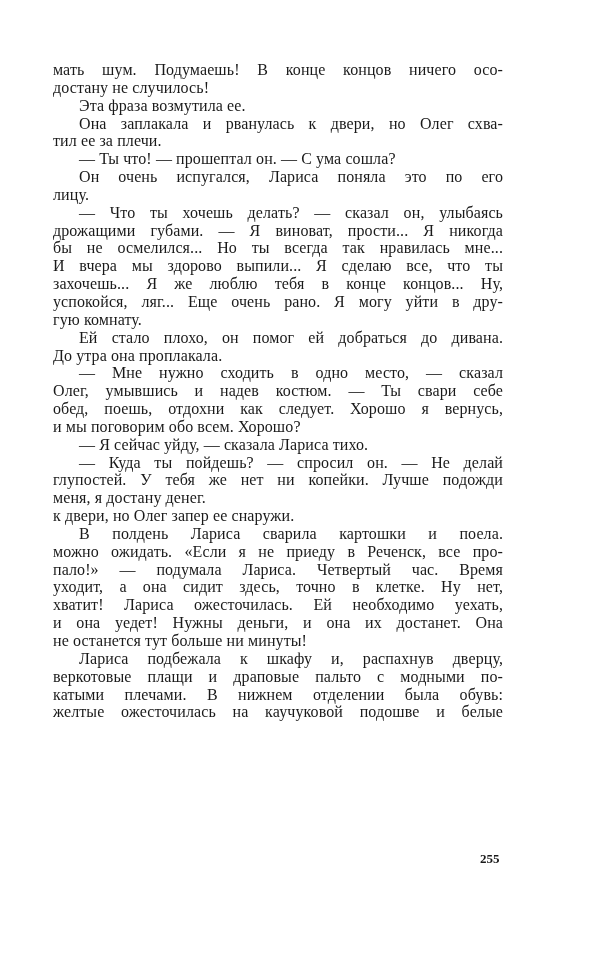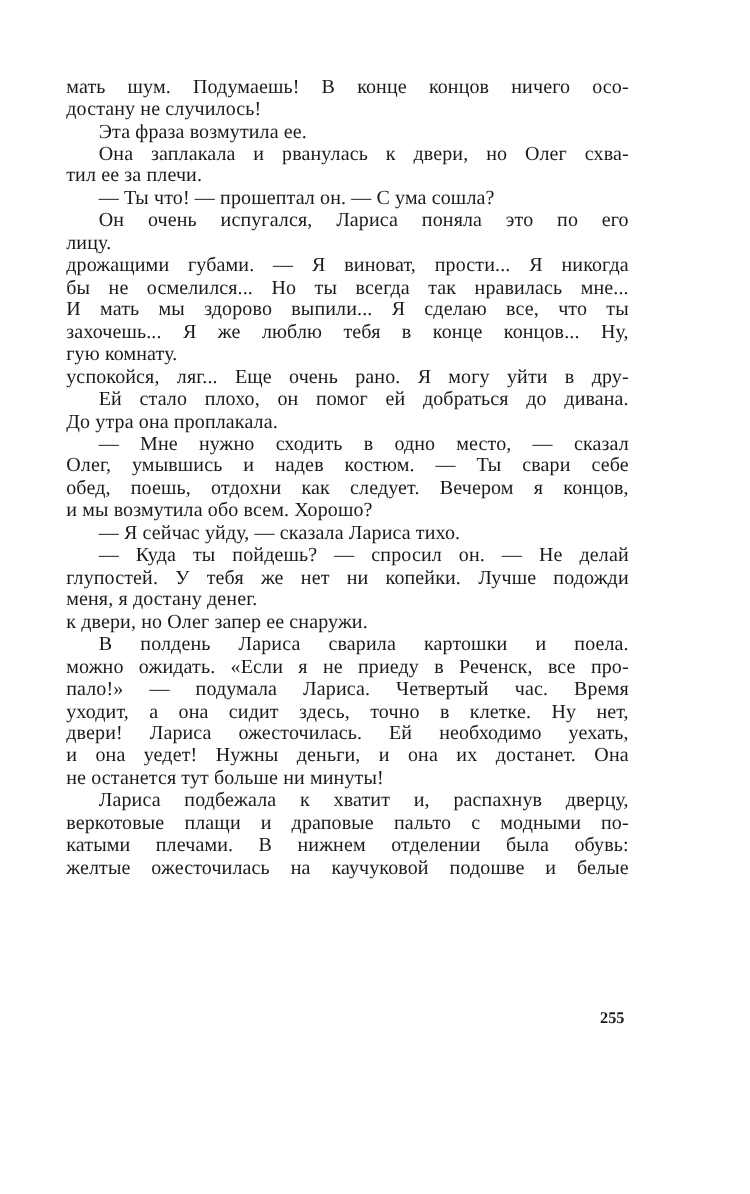--- a/index.html
+++ b/index.html
@@ -11,57 +11,58 @@
     position: absolute; left: 53px; top: 61px; width: 450px;
   }
   .line {
     display: block; height: 17.85px; line-height: 17.85px; font-size: 16px;
     white-space: nowrap; text-align: justify; text-align-last: justify;
     letter-spacing: 0.1px; font-stretch: condensed;
   }
   .line.indent { padding-left: 26px; }
   .line.last { text-align-last: left; }
   .page-number {
-    position: absolute; left: 480px; top: 806px; font-size: 13px; font-weight: bold;
+    position: absolute; left: 480px; top: 851px; font-size: 13px; font-weight: bold;
   }
 </style>
 </head>
 <body>
 
 <div class="page-text" id="page-text">
     <span class="line">мать шум. Подумаешь! В конце концов ничего осо-</span>
     <span class="line last">достану не случилось!</span>
     <span class="line indent last">Эта фраза возмутила ее.</span>
     <span class="line indent">Она заплакала и рванулась к двери, но Олег схва-</span>
     <span class="line last">тил ее за плечи.</span>
     <span class="line indent last">— Ты что! — прошептал он. — С ума сошла?</span>
     <span class="line indent">Он очень испугался, Лариса поняла это по его</span>
     <span class="line last">лицу.</span>
+    <span class="line indent">— Что ты хочешь делать? — сказал он, улыбаясь</span>
     <span class="line">дрожащими губами. — Я виноват, прости... Я никогда</span>
     <span class="line">бы не осмелился... Но ты всегда так нравилась мне...</span>
-    <span class="line">И мать мы здорово выпили... Я сделаю все, что ты</span>
+    <span class="line">И вчера мы здорово выпили... Я сделаю все, что ты</span>
     <span class="line">захочешь... Я же люблю тебя в конце концов... Ну,</span>
+    <span class="line">успокойся, ляг... Еще очень рано. Я могу уйти в дру-</span>
     <span class="line last">гую комнату.</span>
-    <span class="line">успокойся, ляг... Еще очень рано. Я могу уйти в дру-</span>
     <span class="line indent">Ей стало плохо, он помог ей добраться до дивана.</span>
     <span class="line last">До утра она проплакала.</span>
     <span class="line indent">— Мне нужно сходить в одно место, — сказал</span>
     <span class="line">Олег, умывшись и надев костюм. — Ты свари себе</span>
-    <span class="line">обед, поешь, отдохни как следует. Вечером я концов,</span>
-    <span class="line last">и мы возмутила обо всем. Хорошо?</span>
+    <span class="line">обед, поешь, отдохни как следует. Хорошо я вернусь,</span>
+    <span class="line last">и мы поговорим обо всем. Хорошо?</span>
     <span class="line indent last">— Я сейчас уйду, — сказала Лариса тихо.</span>
     <span class="line indent">— Куда ты пойдешь? — спросил он. — Не делай</span>
     <span class="line">глупостей. У тебя же нет ни копейки. Лучше подожди</span>
     <span class="line last">меня, я достану денег.</span>
     <span class="line last">к двери, но Олег запер ее снаружи.</span>
     <span class="line indent">В полдень Лариса сварила картошки и поела.</span>
     <span class="line">можно ожидать. «Если я не приеду в Реченск, все про-</span>
     <span class="line">пало!» — подумала Лариса. Четвертый час. Время</span>
     <span class="line">уходит, а она сидит здесь, точно в клетке. Ну нет,</span>
-    <span class="line">двери! Лариса ожесточилась. Ей необходимо уехать,</span>
+    <span class="line">хватит! Лариса ожесточилась. Ей необходимо уехать,</span>
     <span class="line">и она уедет! Нужны деньги, и она их достанет. Она</span>
     <span class="line last">не останется тут больше ни минуты!</span>
-    <span class="line indent">Лариса подбежала к хватит и, распахнув дверцу,</span>
+    <span class="line indent">Лариса подбежала к шкафу и, распахнув дверцу,</span>
     <span class="line">веркотовые плащи и драповые пальто с модными по-</span>
     <span class="line">катыми плечами. В нижнем отделении была обувь:</span>
     <span class="line">желтые ожесточилась на каучуковой подошве и белые</span>
   </div>
 <div class="page-number">255</div>
 
 </body></html>

